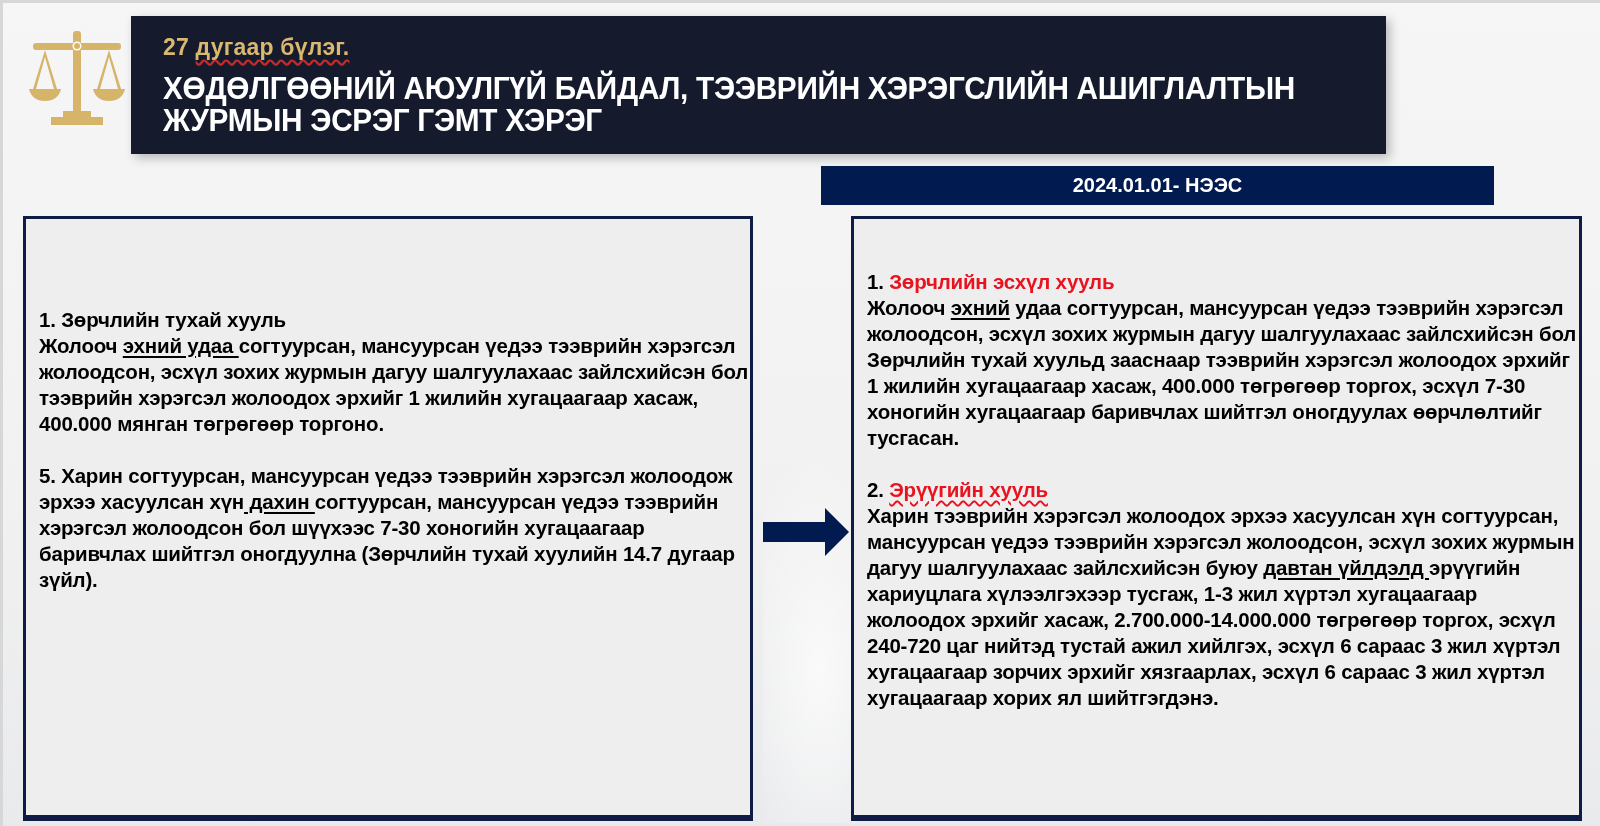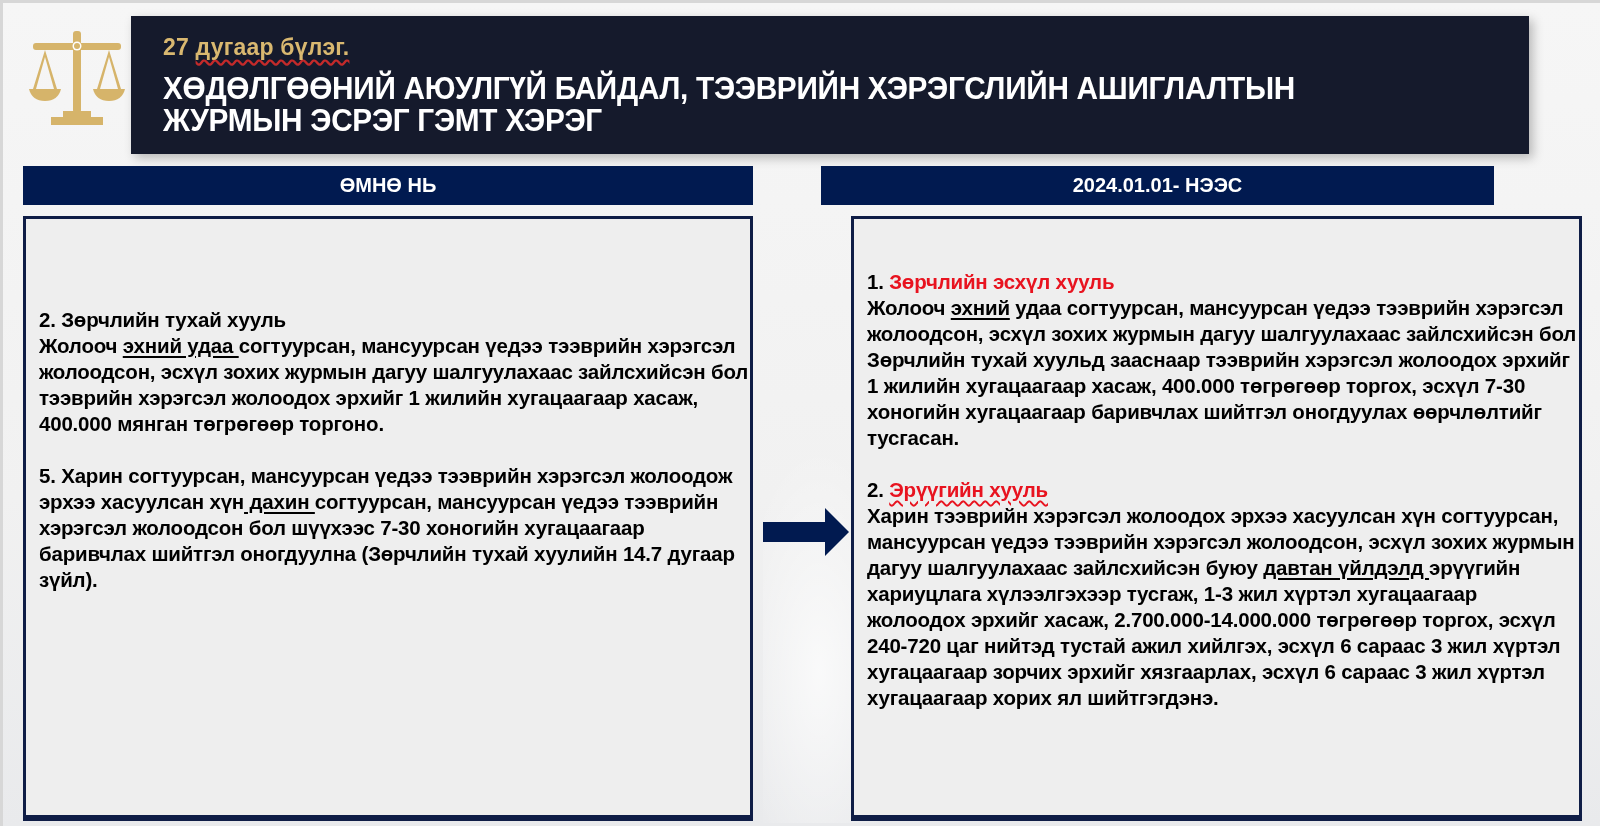--- a/index.html
+++ b/index.html
@@ -9,21 +9,21 @@
     font-family: "Liberation Sans", "DejaVu Sans", sans-serif;
   }
   .slide {
     position: relative; width: 1600px; height: 826px;
     background: linear-gradient(180deg, #f6f6f6 0%, #f1f1f1 60%, #e9eaec 100%);
     border-top: 3px solid #d7d7d7;
     border-left: 3px solid #d7d7d7;
   }
   .scale-logo { position: absolute; left: 24px; top: 26px; width: 100px; height: 100px; }
   .header-box {
-    position: absolute; left: 128px; top: 13px; width: 1398px; height: 138px;
+    position: absolute; left: 128px; top: 13px; width: 1255px; height: 138px;
     background: #151a2c;
     box-shadow: 4px 4px 10px rgba(0,0,0,0.25);
     padding: 18px 32px 0 32px;
   }
   .chapter {
     color: #d9b870; font-weight: bold; font-size: 23px; letter-spacing: 0.2px;
     margin-bottom: 12px;
   }
   .chapter .ul {
     text-decoration: underline wavy #c42a2a;
@@ -88,25 +88,24 @@
     <div class="chapter">
       <span>27</span>
       <span class="ul">дугаар бүлэг.</span>
     </div>
     <div class="title">
       <div>ХӨДӨЛГӨӨНИЙ АЮУЛГҮЙ БАЙДАЛ, ТЭЭВРИЙН ХЭРЭГСЛИЙН АШИГЛАЛТЫН</div>
       <div>ЖУРМЫН ЭСРЭГ ГЭМТ ХЭРЭГ</div>
     </div>
   </div>
 
-  <div class="col-head left">ӨМНӨ НЬ</div>
   <div class="col-head right">2024.01.01- НЭЭС</div>
 
   <div class="panel left">
-    <div class="txt"><span>2. Зөрчлийн тухай хууль</span>
+    <div class="txt"><span>1. Зөрчлийн тухай хууль</span>
 <span>Жолооч </span><span class="u">эхний удаа </span><span>согтуурсан, мансуурсан үедээ тээврийн хэрэгсэл жолоодсон, эсхүл зохих журмын дагуу шалгуулахаас зайлсхийсэн бол тээврийн хэрэгсэл жолоодох эрхийг 1 жилийн хугацаагаар хасаж, 400.000 мянган төгрөгөөр торгоно.</span></div>
     <div class="gap"></div>
     <div class="txt"><span>5. Харин согтуурсан, мансуурсан үедээ тээврийн хэрэгсэл жолоодож эрхээ хасуулсан хүн</span><span class="u"> дахин </span><span>согтуурсан, мансуурсан үедээ тээврийн хэрэгсэл жолоодсон бол шүүхээс 7-30 хоногийн хугацаагаар баривчлах шийтгэл оногдуулна (Зөрчлийн тухай хуулийн 14.7 дугаар зүйл).</span></div>
   </div>
 
   <div class="bg-mark"></div>
 
   <svg class="arrow" viewBox="0 0 86 48">
     <path d="M0 14 L62 14 L62 0 L86 24 L62 48 L62 34 L0 34 Z" fill="#011a50"></path>
   </svg>

